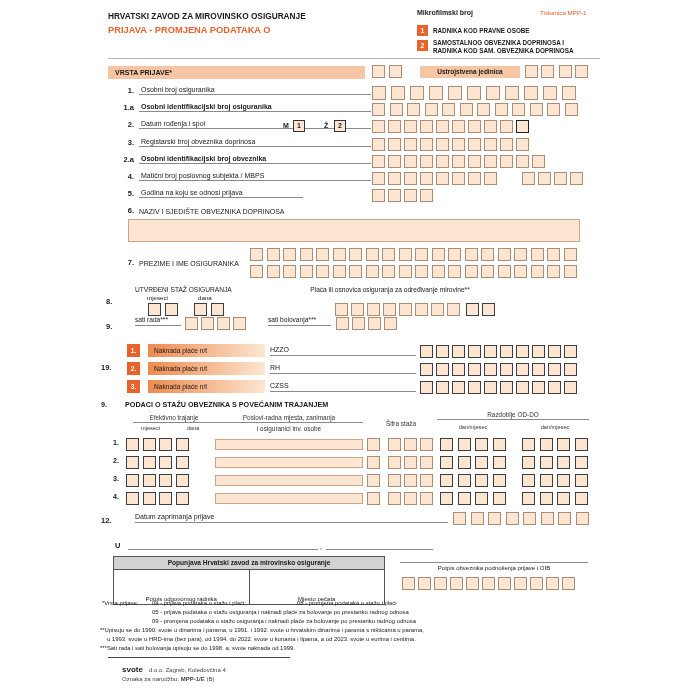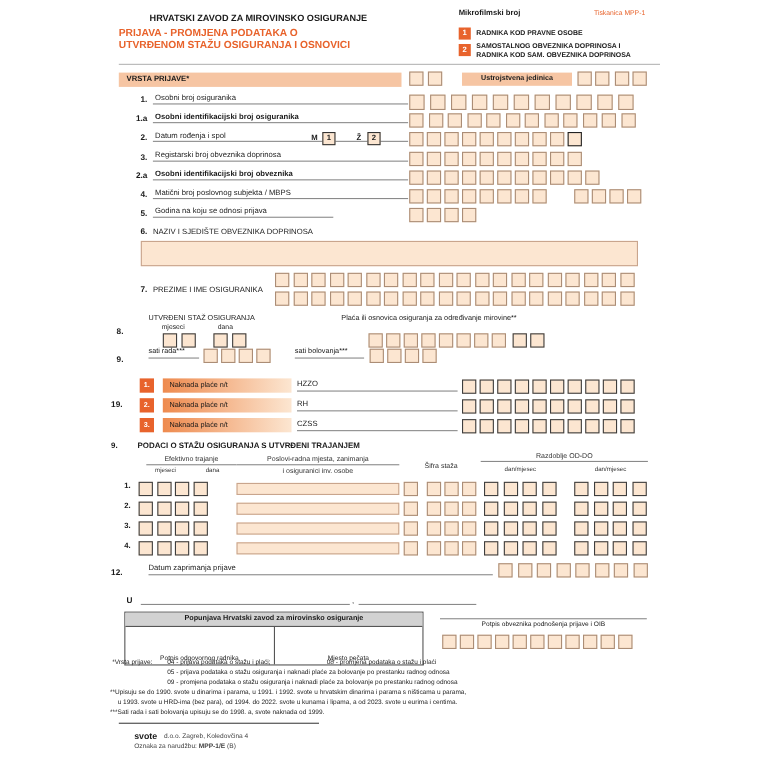--- a/index.html
+++ b/index.html
@@ -30,23 +30,22 @@
   .hdr-sub{font-size:5.6px;color:#333;}
   .field{background:#fce6d1;border:1px solid #c9a58d;box-sizing:border-box;}
   .mzbox{display:inline-block;width:12px;height:12px;background:#fce6d1;border:1.4px solid #333;
          box-sizing:border-box;font-size:7px;font-weight:700;text-align:center;line-height:10px;vertical-align:bottom;}
 </style>
 </head>
 <body>
 
 <div id="page">
 
-  <div class="abs bold nw" style="left:108px;top:11px;font-size:8.3px;margin-left:28px;">HRVATSKI ZAVOD ZA MIROVINSKO OSIGURANJE</div>
+  <div class="abs bold nw" style="left:108px;top:11px;font-size:8.3px;">HRVATSKI ZAVOD ZA MIROVINSKO OSIGURANJE</div>
   <div class="abs bold orange nw" style="left:108px;top:25px;font-size:9.3px;">PRIJAVA - PROMJENA PODATAKA O</div>
-  <div class="abs bold orange nw" style="left:108px;top:36px;font-size:9.3px;">UTVRĐENOM STAŽU OSIGURANJA I OSNOVICI</div>
 
   <div class="abs bold nw" style="left:417px;top:9px;font-size:7px;">Mikrofilmski broj</div>
   <div class="abs orange nw" style="left:540px;top:9px;font-size:6.2px;">Tiskanica MPP-1</div>
 
   <div class="abs numsq" style="left:417px;top:25px;width:11px;height:11px;font-size:7px;line-height:11px;">1</div>
   <div class="abs bold nw" style="left:433px;top:27px;font-size:6.3px;">RADNIKA KOD PRAVNE OSOBE</div>
   <div class="abs numsq" style="left:417px;top:40px;width:11px;height:11px;font-size:7px;line-height:11px;">2</div>
   <div class="abs bold nw" style="left:433px;top:39px;font-size:6.3px;">SAMOSTALNOG OBVEZNIKA DOPRINOSA I</div>
   <div class="abs bold nw" style="left:433px;top:47px;font-size:6.3px;">RADNIKA KOD SAM. OBVEZNIKA DOPRINOSA</div>
 
@@ -140,21 +139,21 @@
     <div class="bxg g16 dk" style="left:420px;top:363px;"><span class="bx"></span><span class="bx"></span><span class="bx"></span><span class="bx"></span><span class="bx"></span><span class="bx"></span><span class="bx"></span><span class="bx"></span><span class="bx"></span><span class="bx"></span></div>
   </div>
   <div>
     <div class="abs numsq" style="left:127px;top:380px;width:13px;height:13px;font-size:6.5px;line-height:13px;">3.</div>
     <div class="abs" style="left:148px;top:380px;width:117px;height:13px;background:linear-gradient(90deg,#ee8a4e,#fce6d1);font-size:6.6px;line-height:13px;padding-left:6px;box-sizing:border-box;">Naknada plaće n/t</div>
     <div class="abs ul" style="left:270px;top:382px;width:146px;font-size:7px;padding-bottom:2px;">CZSS</div>
     <div class="bxg g16 dk" style="left:420px;top:381px;"><span class="bx"></span><span class="bx"></span><span class="bx"></span><span class="bx"></span><span class="bx"></span><span class="bx"></span><span class="bx"></span><span class="bx"></span><span class="bx"></span><span class="bx"></span></div>
   </div>
 
   <div class="abs bold" style="left:101px;top:400px;font-size:7.2px;">9.</div>
-  <div class="abs bold nw" style="left:125px;top:400px;font-size:7.2px;">PODACI O STAŽU OSIGURANJA S UTVRĐENI TRAJANJEM</div>
+  <div class="abs bold nw" style="left:125px;top:400px;font-size:7.2px;">PODACI O STAŽU OBVEZNIKA S POVEĆANIM TRAJANJEM</div>
 
   <div class="abs ctr hdr-sub" style="left:133px;top:414px;width:82px;border-bottom:1px solid #8a8a8a;padding-bottom:1px;font-size:6.4px;">Efektivno trajanje</div>
   <div class="abs hdr-sub" style="left:141px;top:425px;">mjeseci</div>
   <div class="abs hdr-sub" style="left:187px;top:425px;">dana</div>
   <div class="abs ctr hdr-sub" style="left:215px;top:414px;width:148px;border-bottom:1px solid #8a8a8a;padding-bottom:1px;font-size:6.4px;">Poslovi-radna mjesta, zanimanja</div>
   <div class="abs ctr hdr-sub" style="left:215px;top:425px;width:148px;font-size:6.4px;">i osiguranici inv. osobe</div>
   <div class="abs ctr hdr-sub" style="left:368px;top:420px;width:66px;font-size:6.4px;">Šifra staža</div>
   <div class="abs ctr hdr-sub" style="left:437px;top:411px;width:152px;border-bottom:1px solid #8a8a8a;padding-bottom:1px;font-size:6.4px;">Razdoblje OD-DO</div>
   <div class="abs ctr hdr-sub" style="left:440px;top:424px;width:66px;">dan/mjesec</div>
   <div class="abs ctr hdr-sub" style="left:522px;top:424px;width:66px;">dan/mjesec</div>

